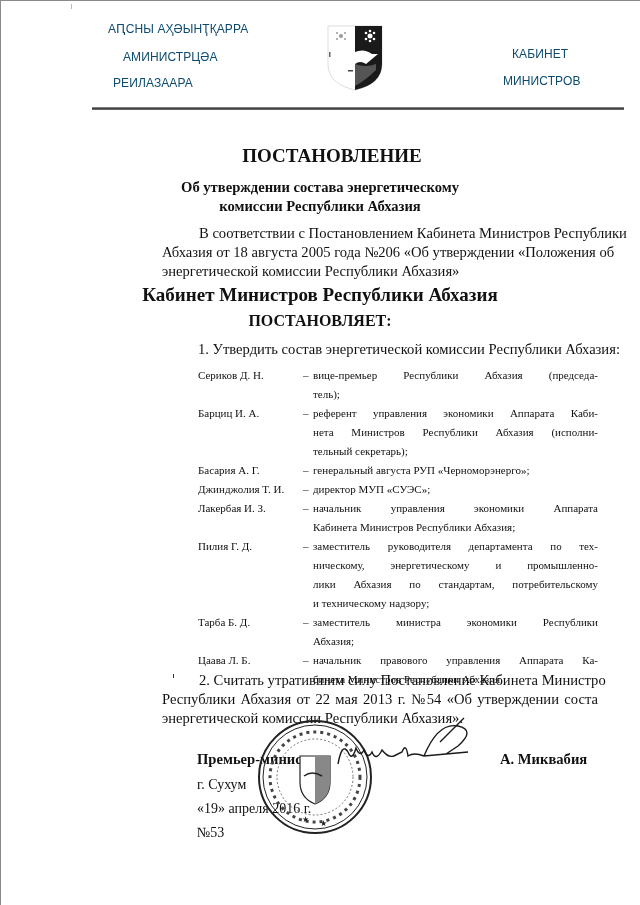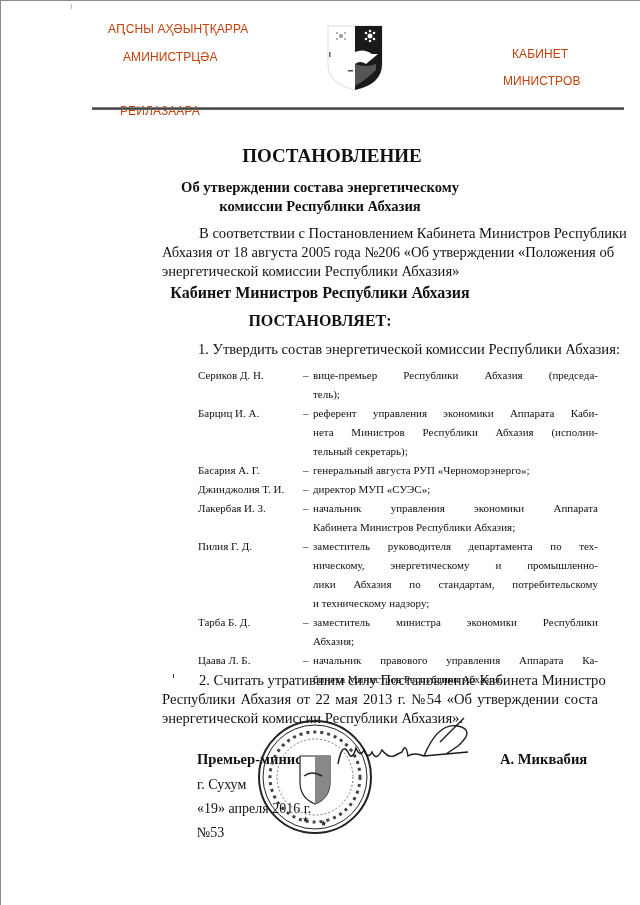--- a/index.html
+++ b/index.html
@@ -4,21 +4,21 @@
 <style>
   html, body { margin: 0; padding: 0; background: #ffffff; }
   body {
     width: 640px; height: 905px; position: relative; overflow: hidden;
     font-family: "Liberation Serif", "DejaVu Serif", serif; color: #111;
   }
   .frame-top { position: absolute; left: 0; top: 0; width: 640px; height: 1px; background: #8a8a8a; }
   .frame-left { position: absolute; left: 0; top: 0; width: 1px; height: 905px; background: #8a8a8a; }
   .speck { position: absolute; width: 1px; height: 5px; background: #bbb; }
 
-  .hdr-text { position: absolute; font-family: "Liberation Sans", "DejaVu Sans", sans-serif; font-size: 12px; color: #c2410c; letter-spacing: 0.1px; }
+  .hdr-text { position: absolute; font-family: "Liberation Sans", "DejaVu Sans", sans-serif; font-size: 12px; color: #0c4a6e; letter-spacing: 0.1px; }
   .emblem { position: absolute; left: 326px; top: 24px; width: 58px; height: 68px; }
   .divider { position: absolute; left: 92px; top: 107px; width: 532px; height: 3px;
     background: linear-gradient(#9a9a9a, #333 60%, #888); }
 
   .title { position: absolute; left: 0; width: 640px; text-align: center; font-weight: bold; }
   .para { position: absolute; font-size: 14.6px; line-height: 19px; text-align: justify; }
   .para .line { display: block; text-align: justify; text-align-last: justify; white-space: nowrap; }
   .para .line.last { text-align-last: left; }
 
   .members { position: absolute; left: 198px; top: 366px; width: 400px; font-size: 11px; line-height: 19px; }
@@ -36,21 +36,21 @@
 </head>
 <body>
 
 <div class="frame-top"></div>
 <div class="frame-left"></div>
 <div class="speck" style="left:71px;top:4px;"></div>
 
 <div>
   <div class="hdr-text" style="left:108px;top:22px;">АԤСНЫ АҲӘЫНҬҚАРРА</div>
   <div class="hdr-text" style="left:123px;top:50px;">АМИНИСТРЦӘА</div>
-  <div class="hdr-text" style="left:120px;top:76px;margin-top:28px;">РЕИЛАЗААРА</div>
+  <div class="hdr-text" style="left:113px;top:76px;">РЕИЛАЗААРА</div>
 
   <svg class="emblem" viewBox="0 0 58 68">
     <path d="M2 2 H56 V40 Q56 60 29 66 Q2 60 2 40 Z" fill="#fff" stroke="#ddd" stroke-width="1"></path>
     <path d="M29 2 H56 V40 Q56 60 29 66 Z" fill="#1a1a1a"></path>
     <path d="M29 28 Q38 24 46 30 L52 30 L40 40 Q34 36 29 40 Z" fill="#fff"></path>
     <path d="M29 40 Q40 44 50 40 L50 46 Q40 56 29 62 Z" fill="#555"></path>
     <g fill="#fff">
         <circle cx="44" cy="12" r="2.5"></circle>
         <circle cx="40" cy="9" r="1.3"></circle>
         <circle cx="48" cy="9" r="1.3"></circle>
@@ -81,21 +81,21 @@
   <div>Об утверждении состава энергетическому</div>
   <div>комиссии Республики Абхазия</div>
 </div>
 
 <div class="para" style="left:162px;top:224px;width:436px;">
   <span class="line" style="padding-left:37px;">В соответствии с Постановлением Кабинета Министров Республики</span>
   <span class="line">Абхазия от 18 августа 2005 года №206 «Об утверждении «Положения об</span>
   <span class="line last">энергетической комиссии Республики Абхазия»</span>
 </div>
 
-<div class="title" style="top:284px;font-size:16px;">Кабинет Министров Республики Абхазия</div>
+<div class="title" style="top:284px;font-size:19px;">Кабинет Министров Республики Абхазия</div>
 <div class="title" style="top:312px;font-size:16px;">ПОСТАНОВЛЯЕТ:</div>
 
 <div class="para" style="left:198px;top:340px;width:420px;">
   <span class="line last">1. Утвердить состав энергетической комиссии Республики Абхазия:</span>
 </div>
 
 <div class="members" id="members">
     <div class="member">
       <div class="name">Сериков Д. Н.</div>
       <div class="dash">–</div>

